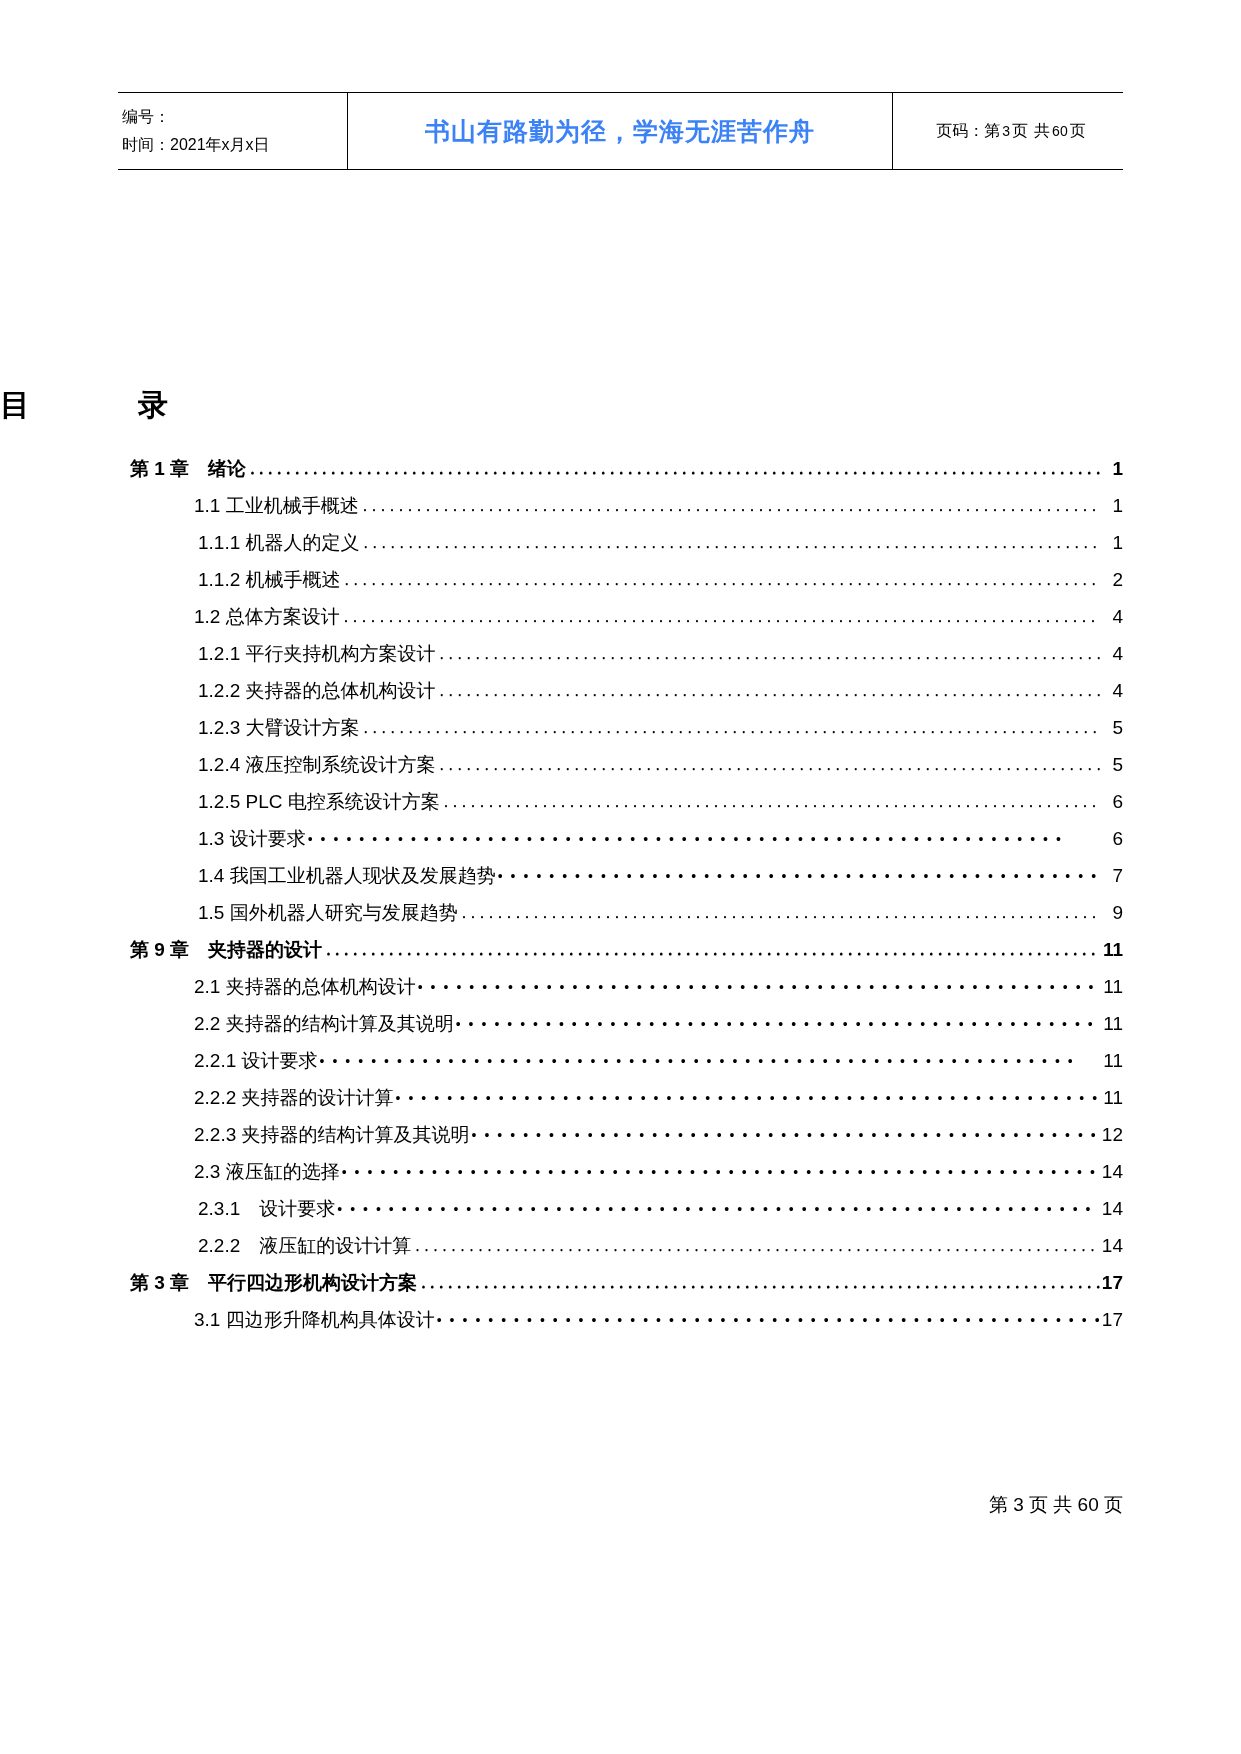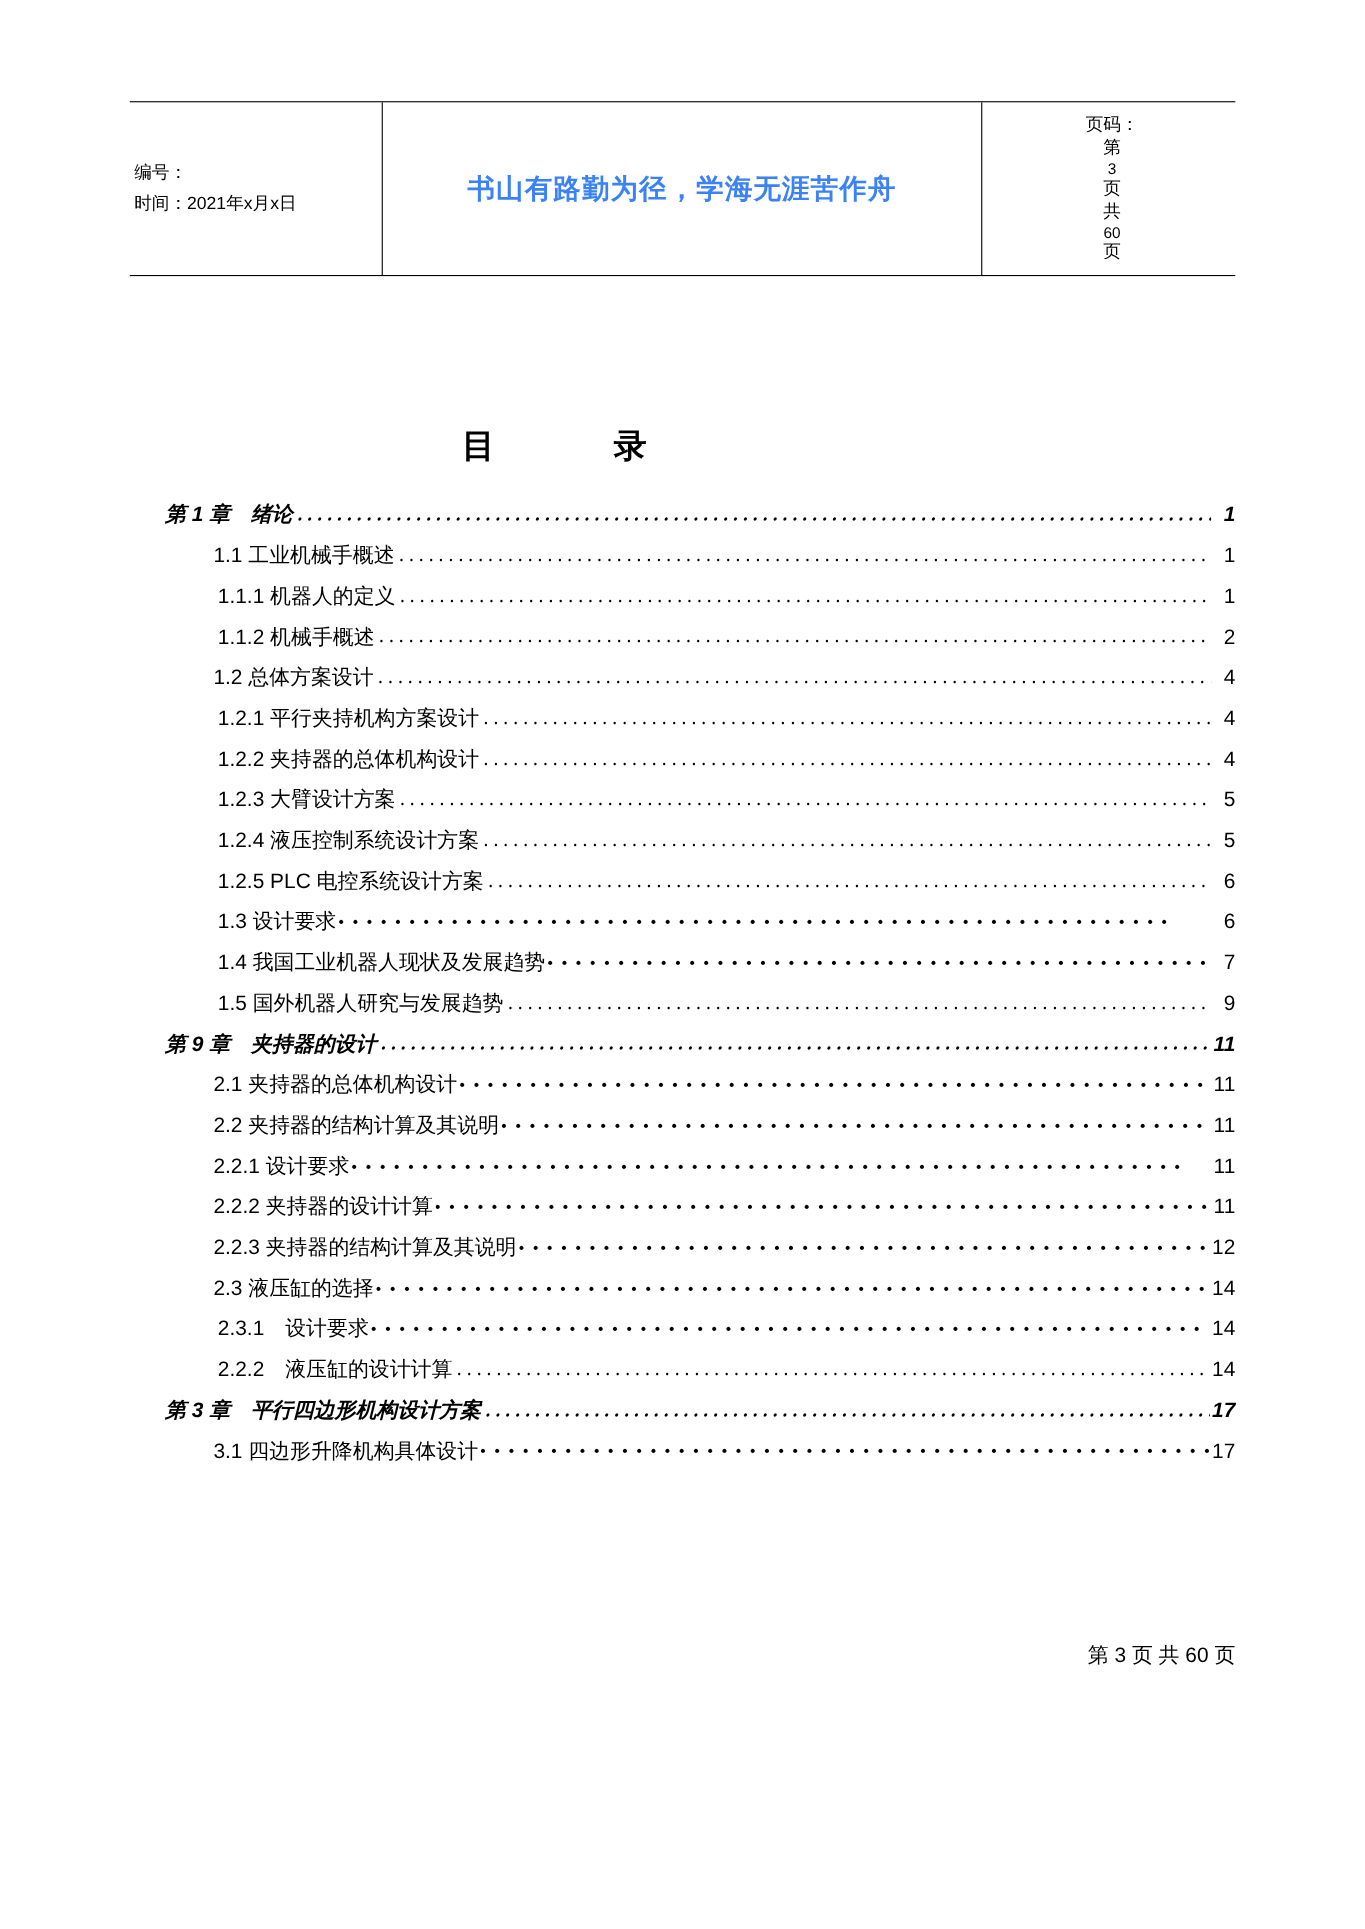--- a/index.html
+++ b/index.html
@@ -61,36 +61,35 @@
     font-size: 25px;
     font-weight: bold;
     letter-spacing: 1px;
     font-family: "Liberation Serif", serif;
   }
   .hdr-right {
     width: 230px;
     padding: 10px 6px 10px 12px;
     font-size: 16px;
     display: flex;
-    flex-direction: column;
+    flex-direction: row;
     align-items: center;
     white-space: nowrap;
   }
   .hdr-right .num {
     font-size: 14px;
     padding: 0 2px;
   }
 
   
   .doc-title {
     position: absolute;
     left: 0;
     top: 385px;
     width: 1024px;
-    text-align: center;
     font-size: 30px;
     font-weight: bold;
     letter-spacing: 16px;
     font-family: "Liberation Serif", serif;
   }
 
   
   .toc {
     position: absolute;
     left: 118px;
@@ -125,22 +124,21 @@
     letter-spacing: 8px;
     font-size: 14px;
   }
   .toc-row .pageno {
     flex: 0 0 auto;
     text-align: right;
     min-width: 20px;
   }
   .lvl1 {
     font-weight: bold;
-    margin-left: 32px;
-    font-style: italic;
+    margin-left: 12px;
   }
   .lvl2 {
     margin-left: 76px;
   }
   .lvl3 {
     margin-left: 80px;
   }
 
   
   .footer {

